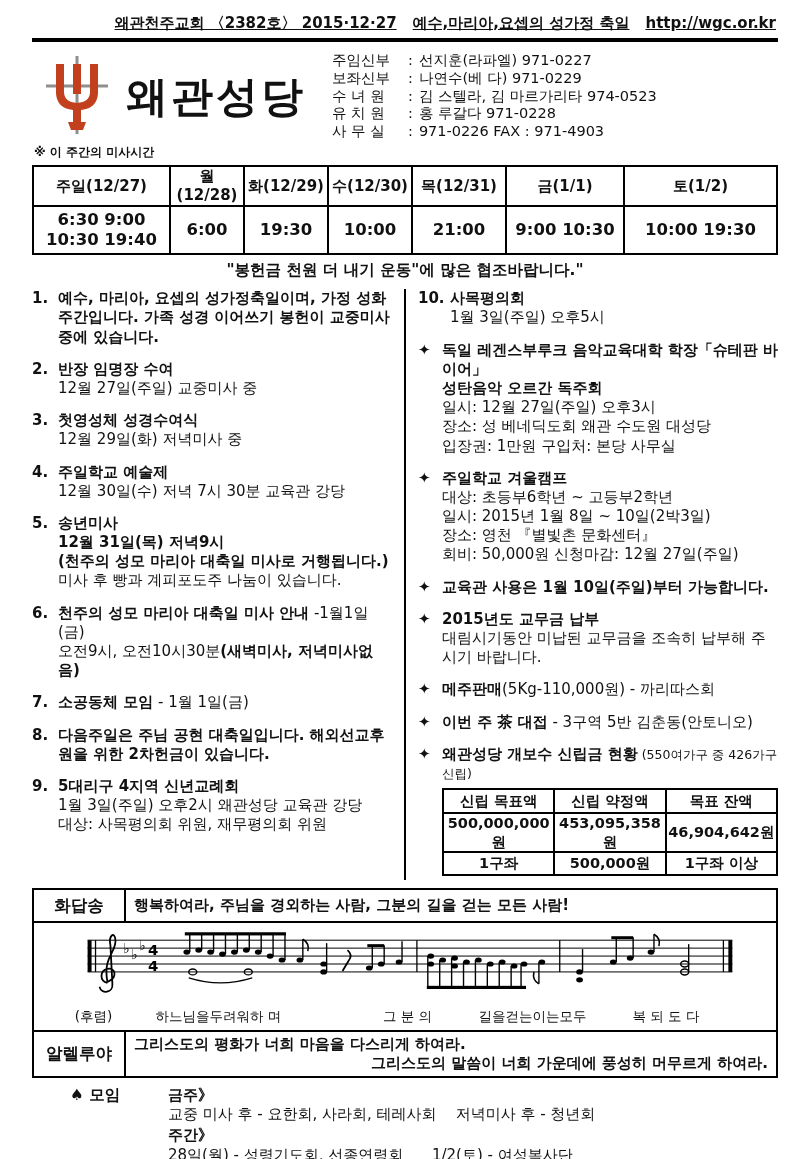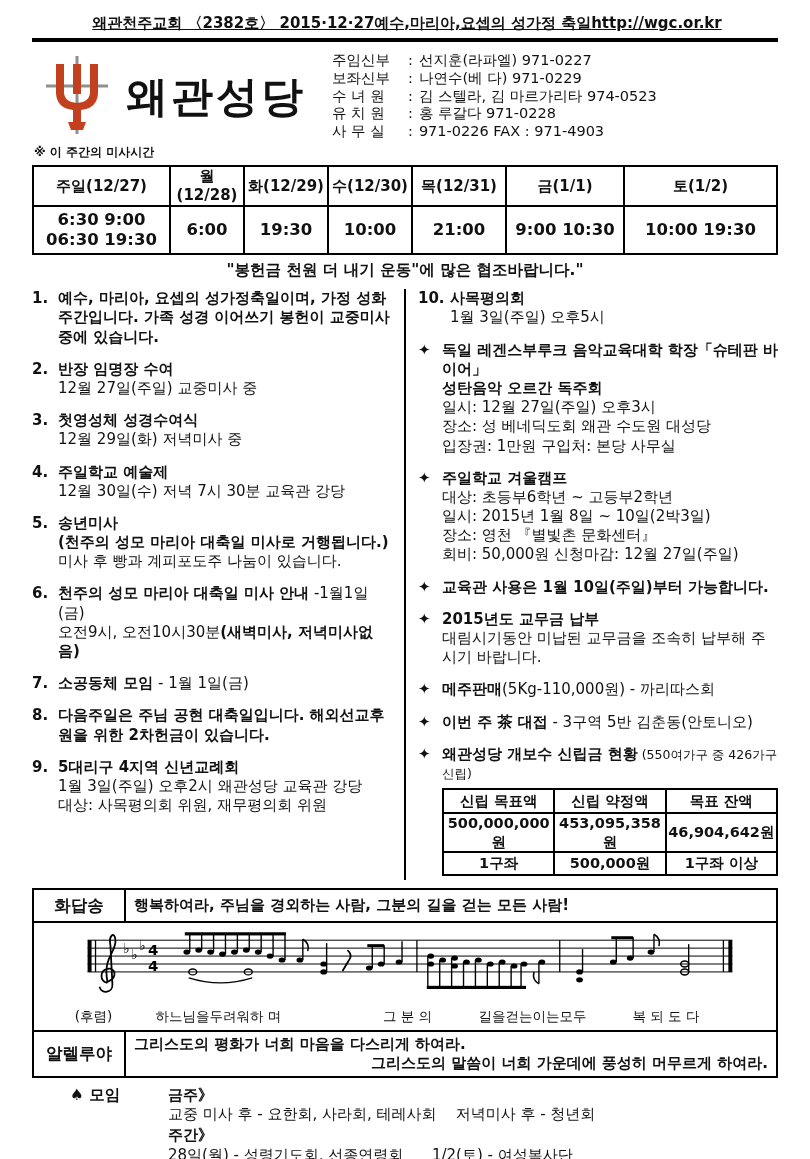--- a/index.html
+++ b/index.html
@@ -5,22 +5,22 @@
   * { margin:0; padding:0; box-sizing:border-box; }
   html,body { background:#ffffff; }
   body {
     width:810px; height:1159px; overflow:hidden;
     font-family:"DejaVu Sans", sans-serif;
     color:#111; font-size:15px; line-height:1.28;
   }
   .page { width:810px; height:1159px; padding:14px 32px 0 32px; position:relative; }
 
   
-  .masthead { display:flex; justify-content:center; align-items:flex-end;
-    font-weight:bold; font-size:15px; padding:0 2px 5px 6px; border-bottom:4px solid #000; }
+  .masthead { display:flex; justify-content:flex-end; align-items:flex-end;
+    font-weight:bold; font-size:15px; padding:0 2px 5px 6px; border-bottom:4px solid #000;gap:16px; }
   .masthead span { text-decoration:underline; white-space:nowrap; }
 
   
   .parish { display:flex; margin:10px 0 4px 10px; }
   .logo { width:70px; height:84px; flex:none; margin-top:4px; }
   .parish-name { font-size:42px; font-weight:bold; letter-spacing:3px; margin:18px 18px 0 14px; white-space:nowrap; }
   .contacts { margin-left:8px; font-size:14.5px; line-height:1.22; white-space:nowrap; }
   .contacts .row { display:flex; }
   .contacts .lab { display:inline-block; width:70px; flex:none; }
   .contacts .sep { padding:0 6px; }
@@ -140,21 +140,21 @@
       <th>월(12/28)</th>
       <th>화(12/29)</th>
       <th>수(12/30)</th>
       <th>목(12/31)</th>
       <th>금(1/1)</th>
       <th>토(1/2)</th>
     </tr>
     <tr>
       <td>
         <div>6:30   9:00</div>
-        <div>06:30   19:30</div>
+        <div>10:30   19:40</div>
       </td>
       <td>6:00</td>
       <td>19:30</td>
       <td>10:00</td>
       <td>21:00</td>
       <td>9:00 10:30</td>
       <td>10:00 19:30</td>
     </tr>
   </tbody>
     </table>
@@ -186,20 +186,21 @@
         <span class="inum">4.</span>
         <div class="icontent">
           <div class="b">주일학교 예술제</div>
           <div class="det">12월 30일(수) 저녁 7시 30분 교육관 강당</div>
         </div>
       </div>
       <div class="item">
         <span class="inum">5.</span>
         <div class="icontent">
           <div class="b">송년미사</div>
+          <div class="b">12월 31일(목) 저녁9시</div>
           <div class="b">(천주의 성모 마리아 대축일 미사로 거행됩니다.)</div>
           <div class="det">미사 후 빵과 계피포도주 나눔이 있습니다.</div>
         </div>
       </div>
       <div class="item">
         <span class="inum">6.</span>
         <div class="icontent">
           <div><span class="b">천주의 성모 마리아 대축일 미사 안내</span><span> -1월1일(금)</span></div>
           <div class="det"><span>오전9시, 오전10시30분</span><span class="b">(새벽미사, 저녁미사없음)</span></div>
         </div>

